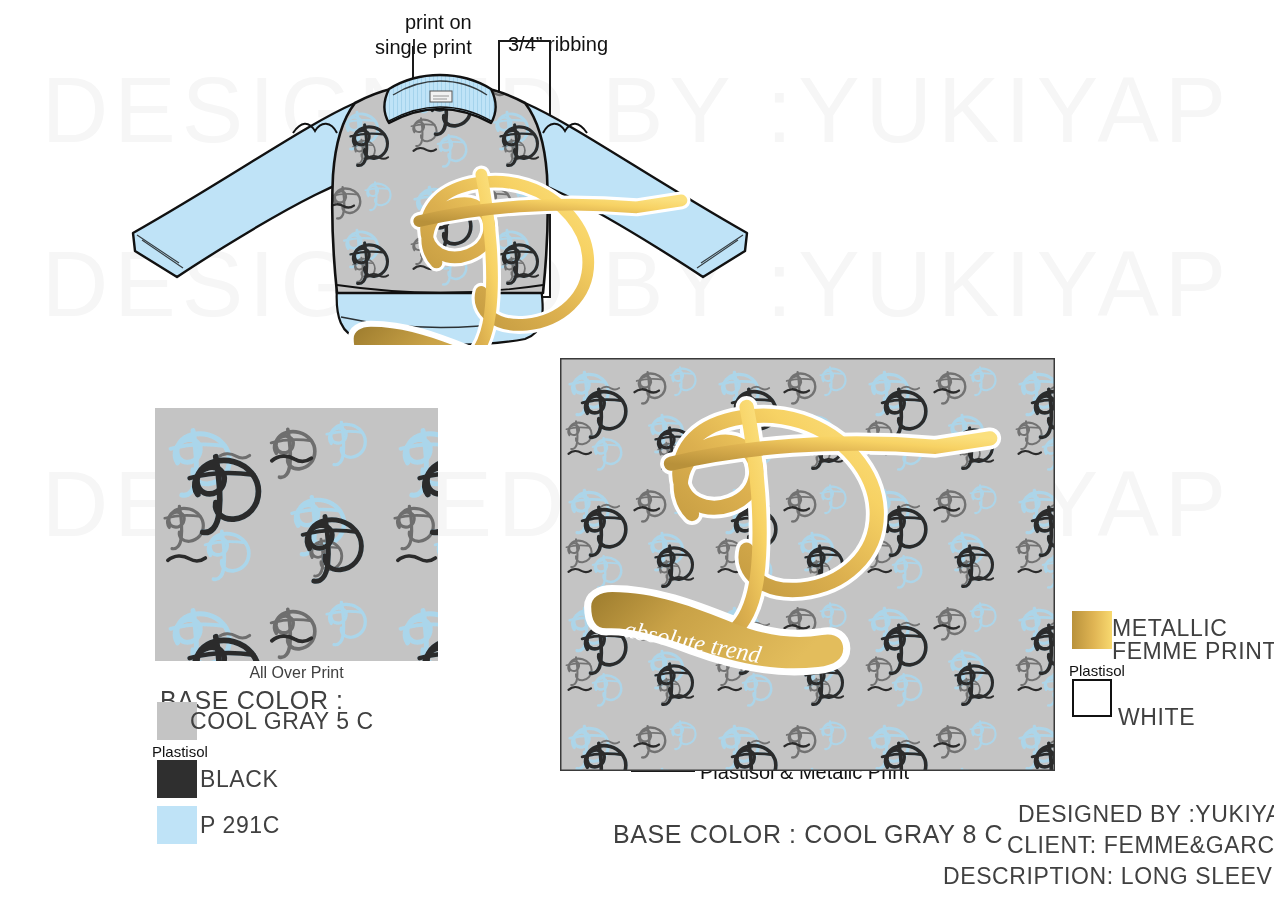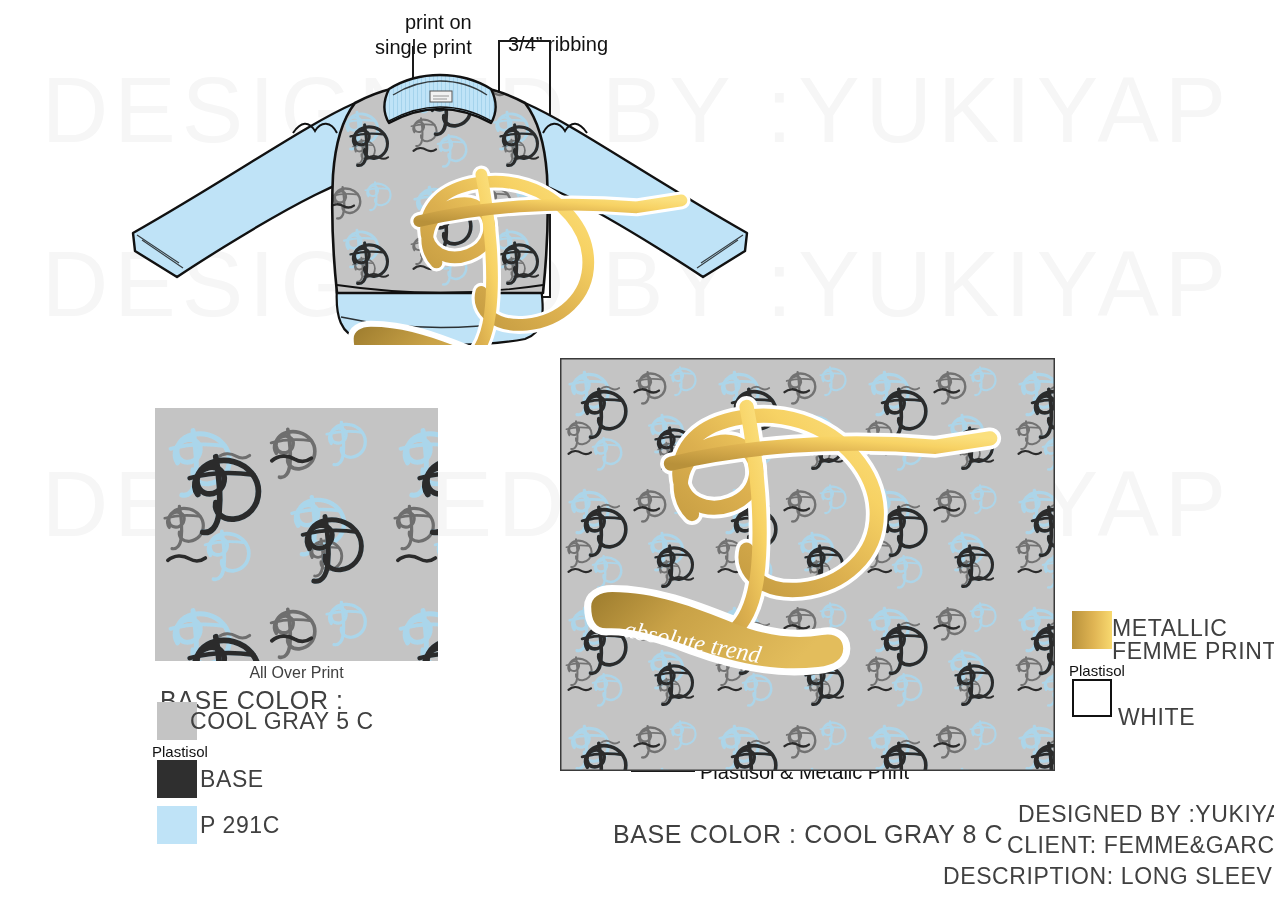--- a/index.html
+++ b/index.html
@@ -295,21 +295,21 @@
 <div class="abs cap" style="left:155px;top:664px;width:283px;text-align:center;">All Over Print</div>
 
 <div class="abs techtxt big" style="left:160px;top:686px;">BASE COLOR :</div>
 
 <div class="abs" style="left:157px;top:702px;width:40px;height:38px;background:#c4c4c4;"></div>
 <div class="abs techtxt" style="left:190px;top:708px;">COOL GRAY 5 C</div>
 
 <div class="abs small-lbl" style="left:152px;top:743px;">Plastisol</div>
 
 <div class="abs" style="left:157px;top:760px;width:40px;height:38px;background:#2f2f2f;"></div>
-<div class="abs techtxt" style="left:200px;top:766px;">BASE</div>
+<div class="abs techtxt" style="left:200px;top:766px;">BLACK</div>
 
 <div class="abs" style="left:157px;top:806px;width:40px;height:38px;background:#bfe3f7;"></div>
 <div class="abs techtxt" style="left:200px;top:812px;">P 291C</div>
 
 <svg class="abs" style="left:560px;top:358px;z-index:2;" width="495" height="413" viewBox="0 0 495 413">
   <rect x="0.75" y="0.75" width="493.5" height="411.5" fill="url(#aop)" stroke="#3a3a3a" stroke-width="1.5"></rect>
 
   <g transform="translate(6,30) scale(0.42)">
 
     <g fill="none" stroke="#ffffff" stroke-width="52" stroke-linecap="round" stroke-linejoin="round">

